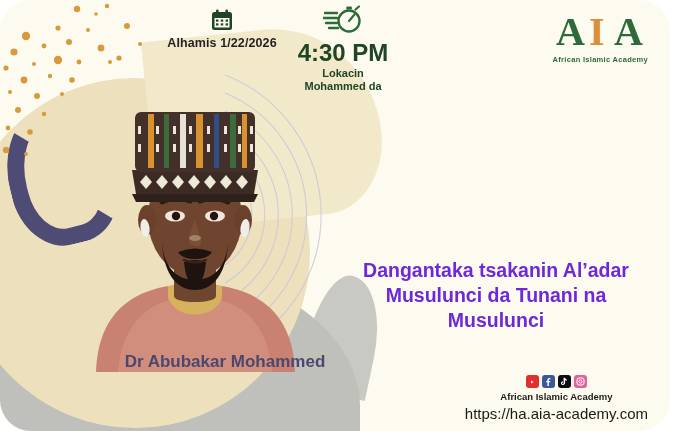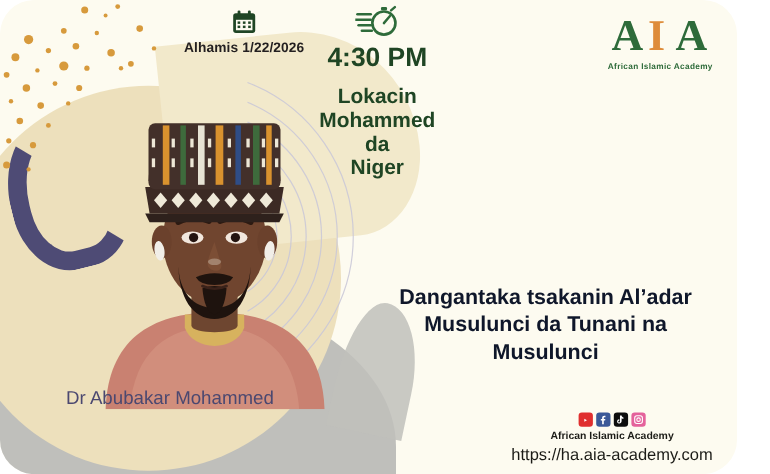--- a/index.html
+++ b/index.html
@@ -65,43 +65,43 @@
   }
   .date-block .cal-icon { display:block; margin: 0 auto 4px; }
   .date-text { font-size: 12.5px; font-weight: bold; color: #231F20; letter-spacing:.1px; }
 
   .time-block {
     position: absolute; left: 278px; top: 4px; width: 130px;
     text-align: center; z-index: 6;
   }
   .time-block .timer-icon { display:block; margin: 0 auto 2px; }
   .time-text { font-size: 24px; font-weight: bold; color: #1F4524; line-height: 1.05; }
-  .time-loc { font-size: 19px; font-weight: bold; color: #1F4524; line-height: 1.12; margin-top:13px;}
+  .time-loc { font-size: 11px; font-weight: bold; color: #1F4524; line-height: 1.12; margin-top:2px;}
 
   
   .logo { position: absolute; right: 22px; top: 12px; text-align: center; z-index: 6; }
   .logo-sub { font-size: 7.5px; color: #2E6B3A; letter-spacing: .3px; margin-top: 1px; font-weight:600;}
 
   
   .title {
     position: absolute; left: 300px; top: 124px; width: 392px;
     text-align: center; z-index: 5;
     font-size: 31px; font-weight: bold; color: #4B4870;
     line-height: 1.22; letter-spacing: -.2px;
   }
   .subtitle {
     position: absolute; left: 300px; top: 258px; width: 392px;
     text-align: center; z-index: 5;
-    font-size: 19.5px; font-weight: bold; color: #0f172a;
+    font-size: 19.5px; font-weight: bold; color: #6d28d9;
     line-height: 1.28;
   }
   .speaker {
     position: absolute; left: 60px; top: 352px; width: 330px;
-    text-align: left; z-index: 7;
-    font-size: 17px; font-weight: normal; color: #4B4870;
+    text-align: center; z-index: 7;
+    font-size: 17px; font-weight: bold; color: #4B4870;
   }
 
   
   .footer { position: absolute; right: 22px; bottom: 8px; text-align: center; z-index: 7; }
   .socials { display: flex; gap: 3px; justify-content: center; margin-bottom: 3px; }
   .soc { width: 13px; height: 13px; border-radius: 3px; display:flex;
          align-items:center; justify-content:center; }
   .soc.yt { background:#E02F2F; }
   .soc.fb { background:#3B5998; }
   .soc.tt { background:#0D0D0D; }
@@ -288,21 +288,20 @@
       </g>
       <circle cx="26" cy="17" r="10.5" fill="none" stroke="#2E6B3A" stroke-width="2.4"></circle>
       <line x1="26" y1="17" x2="31.5" y2="10.5" stroke="#2E6B3A" stroke-width="2.2" stroke-linecap="round"></line>
       <rect x="23.3" y="2.4" width="5.6" height="3" rx="1.2" fill="#2E6B3A"></rect>
       <line x1="32.5" y1="5.5" x2="36" y2="2.5" stroke="#2E6B3A" stroke-width="2.2" stroke-linecap="round"></line>
     </svg>
     <div class="time-text">4:30 PM</div>
     <div class="time-loc">
       <div>Lokacin</div>
       <div>Mohammed da</div>
-      <div>Niger</div>
     </div>
   </div>
 
   <div class="logo">
     <svg width="88" height="38" viewBox="0 0 88 38">
       <g fill="#2E6B3A" font-family="Liberation Serif, serif" font-size="40" font-weight="bold">
         <text x="0" y="33">A</text>
         <text x="58" y="33">A</text>
       </g>
       <text x="33" y="33" fill="#DE8C3A" font-family="Liberation Serif, serif" font-size="40" font-weight="bold">I</text>

